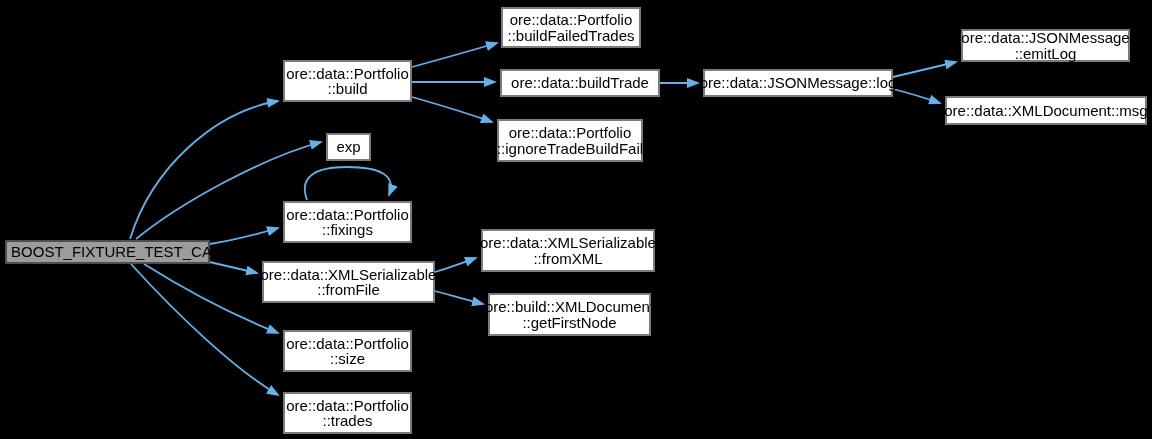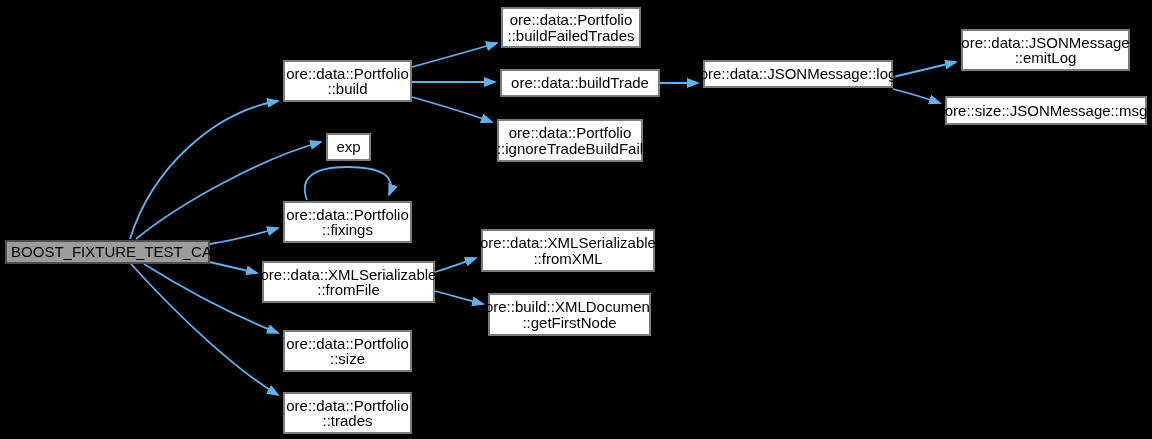--- a/index.html
+++ b/index.html
@@ -111,20 +111,20 @@
 
   <div class="node" style="left:497px; top:119px; width:146px; height:43px;">ore::data::Portfolio
 ::ignoreTradeBuildFail</div>
 
   <div class="node" style="left:481px; top:229px; width:174px; height:43px;">ore::data::XMLSerializable
 ::fromXML</div>
 
   <div class="node" style="left:488px; top:293px; width:163px; height:43px;">ore::build::XMLDocument
 ::getFirstNode</div>
 
-  <div class="node" style="left:703px; top:60px; width:190px; height:28px;">ore::data::JSONMessage::log</div>
+  <div class="node" style="left:703px; top:69px; width:190px; height:28px;">ore::data::JSONMessage::log</div>
 
-  <div class="node" style="left:961px; top:29px; width:169px; height:42px;">ore::data::JSONMessage
+  <div class="node" style="left:961px; top:29px; width:169px; height:33px;">ore::data::JSONMessage
 ::emitLog</div>
 
-  <div class="node" style="left:945px; top:96px; width:202px; height:29px;">ore::size::JSONMessage::msg</div>
+  <div class="node" style="left:945px; top:96px; width:202px; height:29px;">ore::data::XMLDocument::msg</div>
 
 </div>
 
 </body></html>

